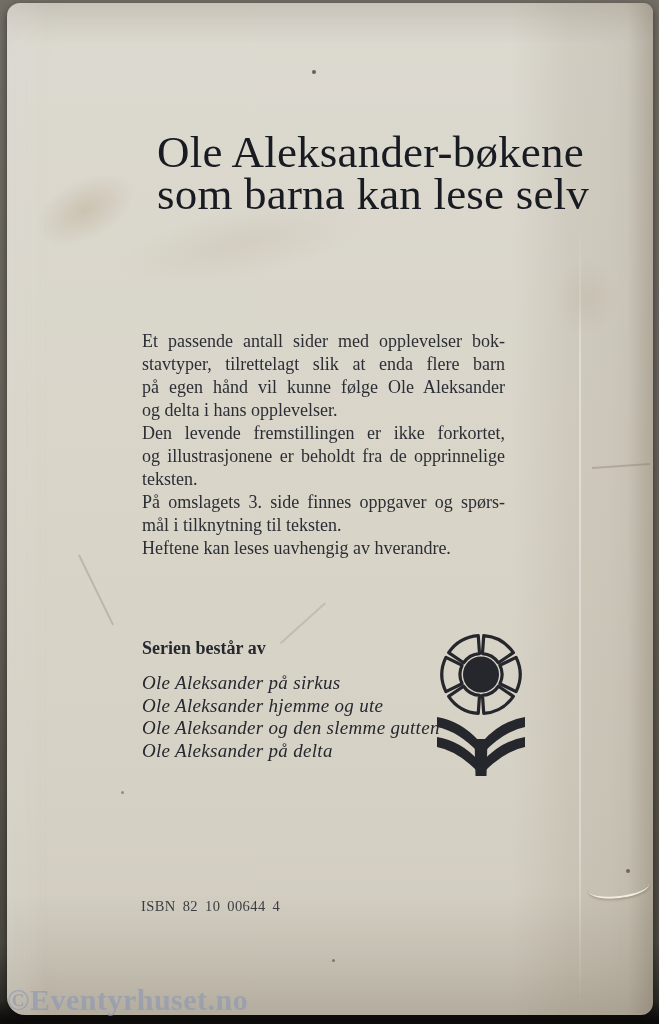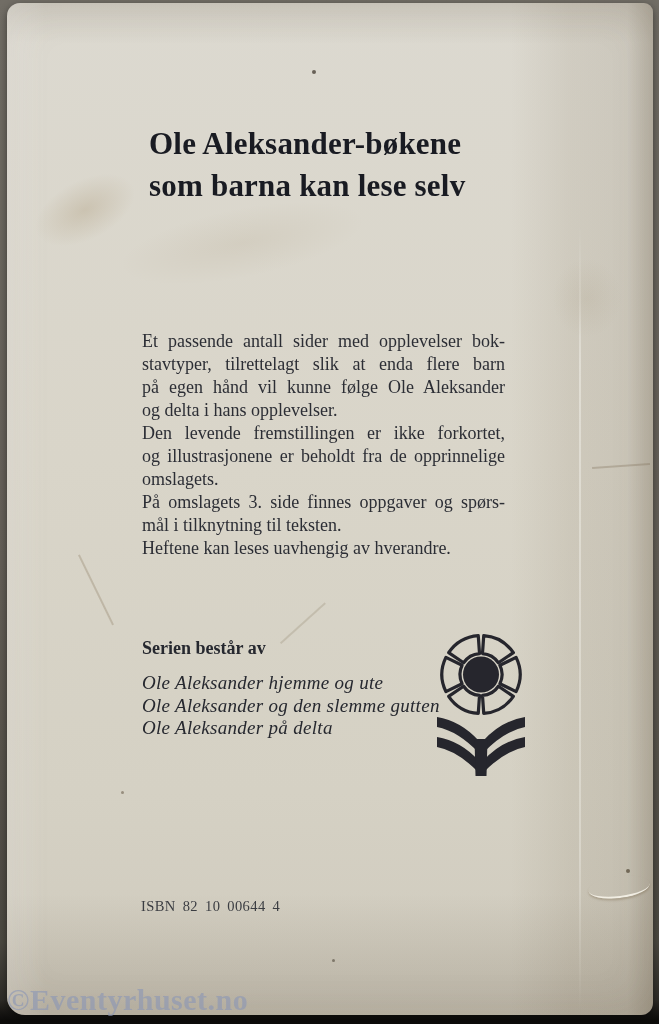--- a/index.html
+++ b/index.html
@@ -47,22 +47,22 @@
   .tear{left:581px;top:873px;width:62px;height:20px;border-radius:50%;
       border-bottom:2px solid rgba(246,243,233,0.9);
       box-shadow:0 2px 2px rgba(115,96,66,0.30);transform:rotate(-7deg);}
   .speck{border-radius:50%;background:rgba(58,50,40,0.72);}
   .sp1{left:305px;top:67px;width:4px;height:4px;}
   .sp2{left:619px;top:866px;width:4px;height:4px;background:rgba(70,58,40,0.65);}
   .sp3{left:325px;top:956px;width:3px;height:3px;background:rgba(70,60,48,0.55);}
   .sp4{left:114px;top:788px;width:3px;height:3px;background:rgba(90,76,55,0.5);}
 
   .title{
-    position:absolute;left:134px;top:112px;margin:8px;
-    font-size:31px;line-height:42px;font-weight:bold;
+    position:absolute;left:134px;top:112px;margin:16px;
+    font-size:45px;line-height:42px;font-weight:normal;
     color:#191b22;letter-spacing:0.2px;
   }
   .title span{display:block;}
 
   .bodytext{
     position:absolute;left:135px;top:327px;width:363px;
     font-size:18px;line-height:23px;color:#2c2e35;
   }
   .ln{text-align:justify;text-align-last:justify;}
   .ln.left{text-align:left;text-align-last:auto;}
@@ -107,28 +107,29 @@
     <span>som barna kan lese selv</span>
   </h1>
 
   <div class="bodytext">
     <div class="ln">Et passende antall sider med opplevelser bok-</div>
     <div class="ln">stavtyper, tilrettelagt slik at enda flere barn</div>
     <div class="ln">på egen hånd vil kunne følge Ole Aleksander</div>
     <div class="ln left">og delta i hans opplevelser.</div>
     <div class="ln">Den levende fremstillingen er ikke forkortet,</div>
     <div class="ln">og illustrasjonene er beholdt fra de opprinnelige</div>
-    <div class="ln left">omslagets.</div>
+    <div class="ln left">teksten.</div>
     <div class="ln">På omslagets 3. side finnes oppgaver og spørs-</div>
     <div class="ln left">mål i tilknytning til teksten.</div>
     <div class="ln left">Heftene kan leses uavhengig av hverandre.</div>
   </div>
 
   <div class="series">
     <div class="series-heading">Serien består av</div>
+    <div class="series-item">Ole Aleksander på sirkus</div>
     <div class="series-item">Ole Aleksander hjemme og ute</div>
     <div class="series-item">Ole Aleksander og den slemme gutten</div>
     <div class="series-item">Ole Aleksander på delta</div>
   </div>
 
   <svg class="logo" viewBox="0 0 100 150" xmlns="http://www.w3.org/2000/svg">
     <g stroke="#26262d" stroke-width="3.2" fill="none" stroke-linejoin="round">
       <g transform="rotate(0 50 47.5)">
         <path d="M 68.9 38.3 L 85.1 30.4 A 39 39 0 0 1 85.1 64.6 L 68.9 56.7 A 21 21 0 0 0 68.9 38.3 Z"></path>
       </g>

